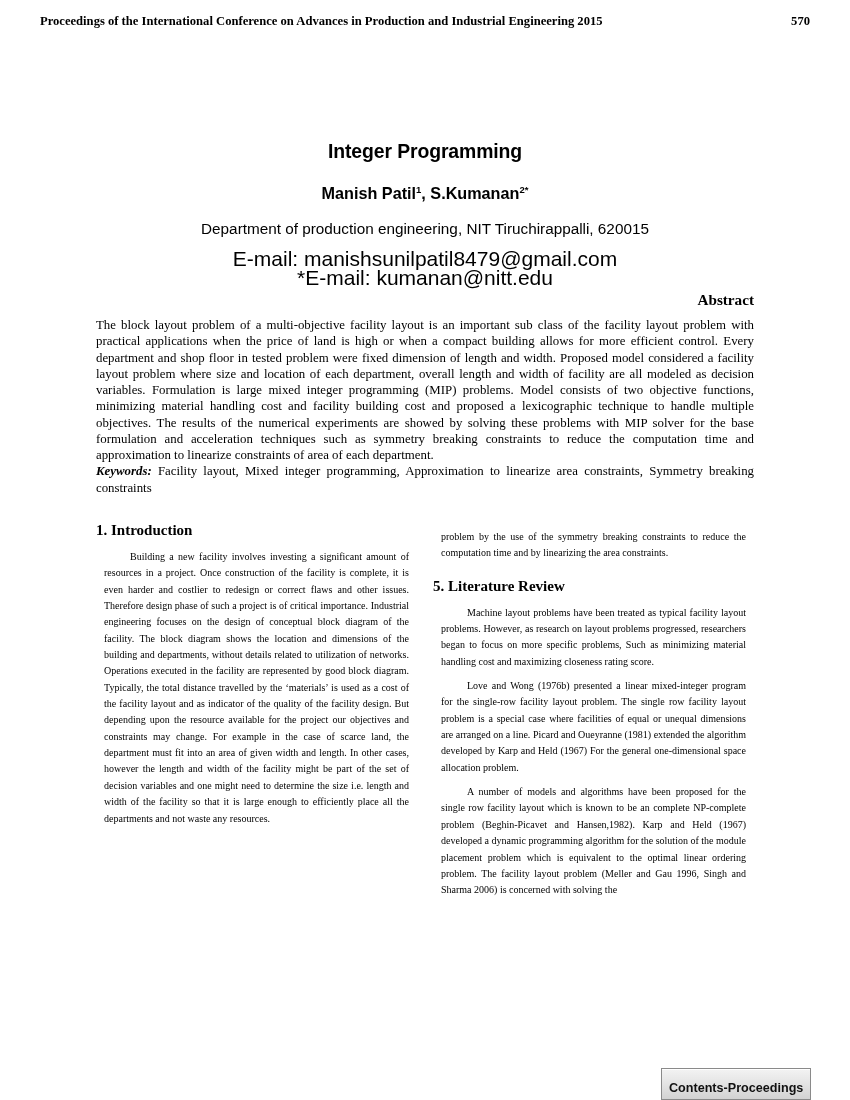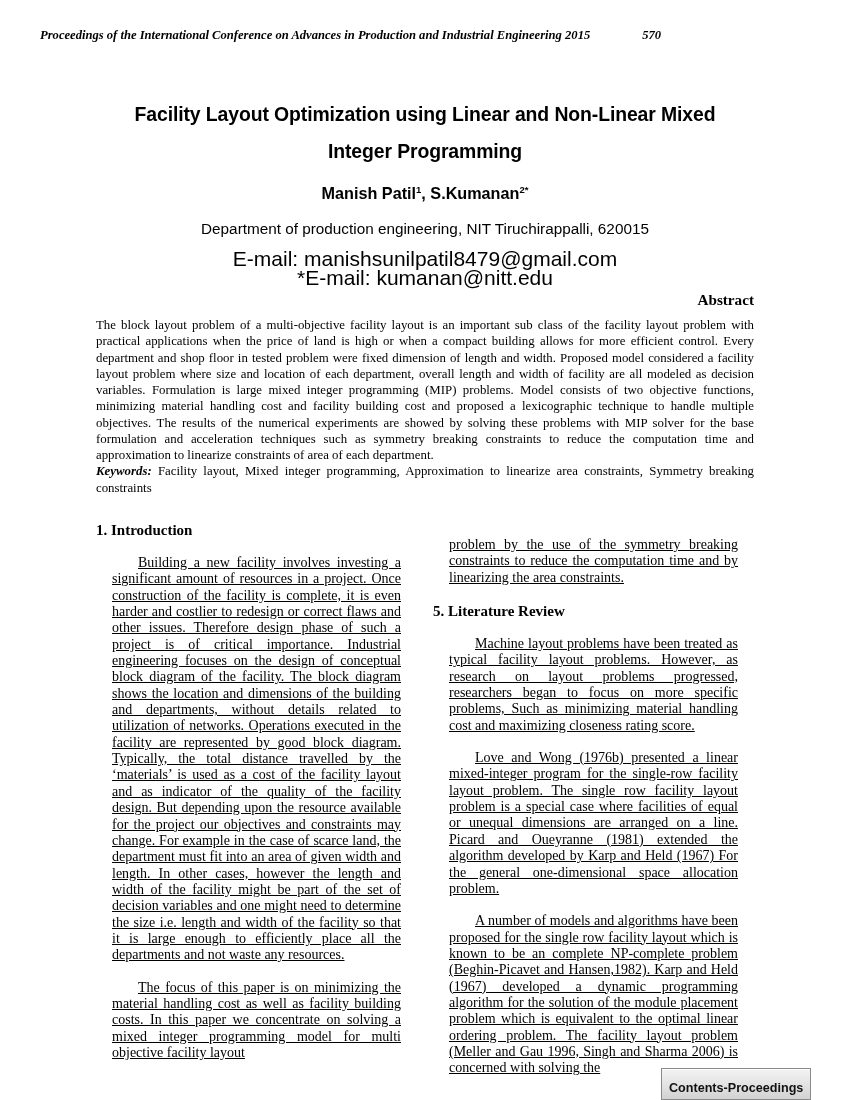--- a/index.html
+++ b/index.html
@@ -21,27 +21,26 @@
     position: absolute;
     left: 0; top: 0;
     width: 850px;
     height: 1100px;
   }
 
   
   .runhead {
     position: absolute;
     left: 40px;
-    top: 28px;
+    top: 14px;
     width: 770px;
     height: 20px;
     display: flex;
     align-items: baseline;
-    justify-content: flex-start;
-    font-style: italic;
+    justify-content: space-between;
   }
   .runhead-title {
     font-family: "Liberation Serif", "DejaVu Serif", serif;
     font-weight: bold;
     font-size: 12.6px;
     letter-spacing: 0.0px;
     white-space: nowrap;
   }
   .runhead-page {
     font-family: "Liberation Serif", "DejaVu Serif", serif;
@@ -149,28 +148,27 @@
     font-weight: bold;
     font-size: 15.0px;
     line-height: 18px;
     margin: 0 0 10px 0;
   }
   .sec-heading.spaced {
     margin-top: 15px;
   }
   .col p {
     font-family: "Liberation Serif", "DejaVu Serif", serif;
-    font-size: 14px;
+    font-size: 10px;
     line-height: 16.35px;
     text-align: justify;
     text-justify: inter-word;
-    margin: 16px;
+    margin: 8px;
     text-indent: 26px;
     hyphens: none;
-    text-decoration: underline;
   }
   .col p.cont {
     text-indent: 0;
   }
 
   
   .contents-badge {
     position: absolute;
     left: 661px;
     top: 1068px;
@@ -191,41 +189,40 @@
 
 <div class="page">
 
   <div class="runhead">
     <span class="runhead-title">Proceedings of the International Conference on Advances in Production and Industrial Engineering 2015</span>
     <span class="runhead-page">570</span>
   </div>
 
   <div class="title-block">
     <h1 class="paper-title">
-      <span>Facility Layout Optimization using Linear and Non-Linear Mixed</span><br>
+      <br>
       <span>Integer Programming</span>
     </h1>
     <p class="authors"><span>Manish Patil</span><sup>1</sup><span>, S.Kumanan</span><sup>2*</sup></p>
     <p class="affiliation">Department of production engineering, NIT Tiruchirappalli, 620015</p>
     <p class="email">E-mail: manishsunilpatil8479@gmail.com</p>
     <p class="email second">*E-mail: kumanan@nitt.edu</p>
   </div>
 
   <div class="abstract-wrap">
     <div class="abstract-heading">Abstract</div>
     <p class="abstract-body">The block layout problem of a multi-objective facility layout is an important sub class of the facility layout problem with practical applications when the price of land is high or when a compact building allows for more efficient control. Every department and shop floor in tested problem were fixed dimension of length and width. Proposed model considered a facility layout problem where size and location of each department, overall length and width of facility are all modeled as decision variables. Formulation is large mixed integer programming (MIP) problems. Model consists of two objective functions, minimizing material handling cost and facility building cost and proposed a lexicographic technique to handle multiple objectives. The results of the numerical experiments are showed by solving these problems with MIP solver for the base formulation and acceleration techniques such as symmetry breaking constraints to reduce the computation time and approximation to linearize constraints of area of each department.</p>
     <p class="keywords"><span class="keywords-label">Keywords:</span><span> Facility layout, Mixed integer programming, Approximation to linearize area constraints, Symmetry breaking constraints</span></p>
   </div>
 
   <div class="columns">
 
     <div class="col">
       <div class="sec-heading">1. Introduction</div>
       <p>Building a new facility involves investing a significant amount of resources in a project. Once construction of the facility is complete, it is even harder and costlier to redesign or correct flaws and other issues. Therefore design phase of such a project is of critical importance. Industrial engineering focuses on the design of conceptual block diagram of the facility. The block diagram shows the location and dimensions of the building and departments, without details related to utilization of networks. Operations executed in the facility are represented by good block diagram. Typically, the total distance travelled by the ‘materials’ is used as a cost of the facility layout and as indicator of the quality of the facility design. But depending upon the resource available for the project our objectives and constraints may change. For example in the case of scarce land, the department must fit into an area of given width and length. In other cases, however the length and width of the facility might be part of the set of decision variables and one might need to determine the size i.e. length and width of the facility so that it is large enough to efficiently place all the departments and not waste any resources.</p>
-      <p>The focus of this paper is on minimizing the material handling cost as well as facility building costs. In this paper we concentrate on solving a mixed integer programming model for multi objective facility layout</p>
     </div>
 
     <div class="col">
       <p class="cont">problem by the use of the symmetry breaking constraints to reduce the computation time and by linearizing the area constraints.</p>
       <div class="sec-heading spaced">5. Literature Review</div>
       <p>Machine layout problems have been treated as typical facility layout problems. However, as research on layout problems progressed, researchers began to focus on more specific problems, Such as minimizing material handling cost and maximizing closeness rating score.</p>
       <p>Love and Wong (1976b) presented a linear mixed-integer program for the single-row facility layout problem. The single row facility layout problem is a special case where facilities of equal or unequal dimensions are arranged on a line. Picard and Oueyranne (1981) extended the algorithm developed by Karp and Held (1967) For the general one-dimensional space allocation problem.</p>
       <p>A number of models and algorithms have been proposed for the single row facility layout which is known to be an complete NP-complete problem (Beghin-Picavet and Hansen,1982). Karp and Held (1967) developed a dynamic programming algorithm for the solution of the module placement problem which is equivalent to the optimal linear ordering problem. The facility layout problem (Meller and Gau 1996, Singh and Sharma 2006) is concerned with solving the</p>
     </div>
 

